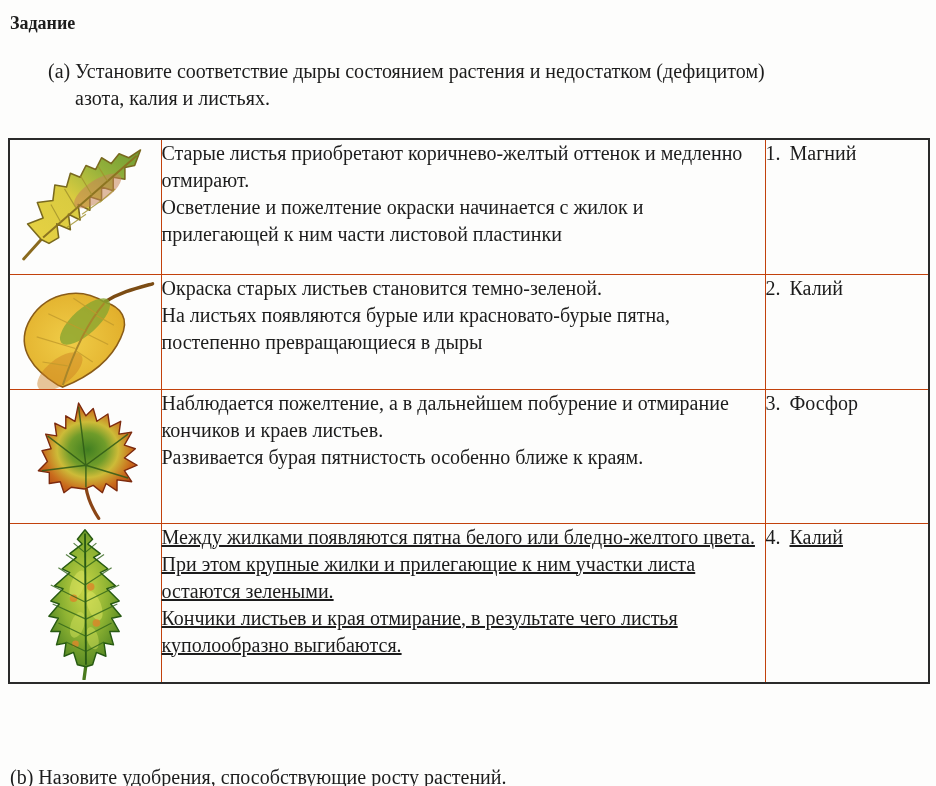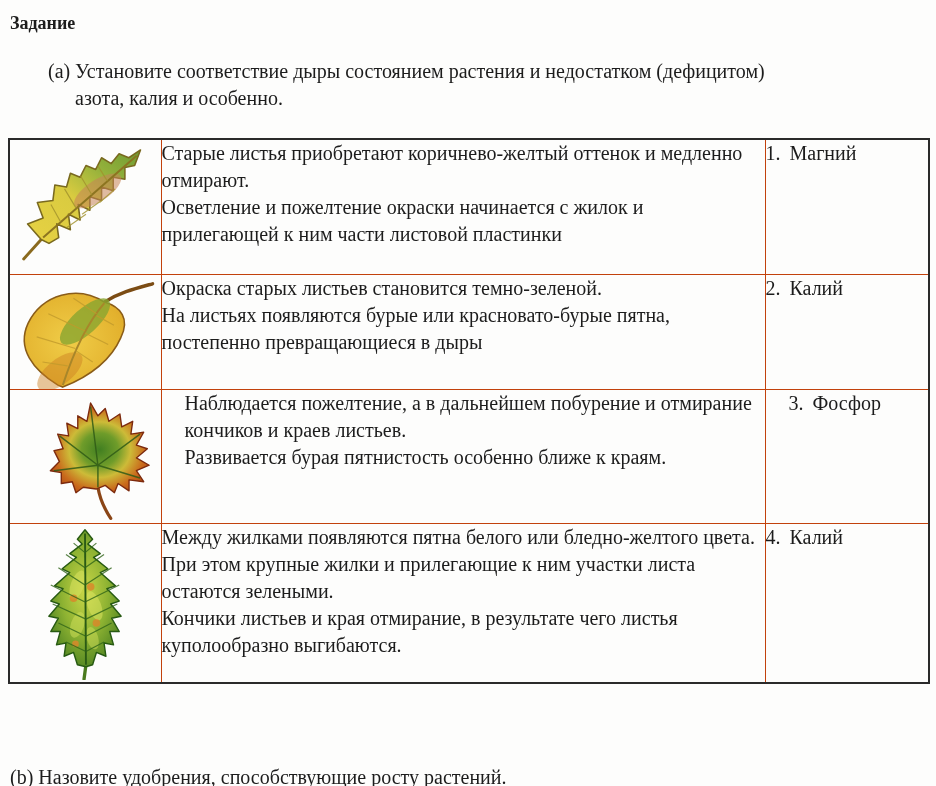--- a/index.html
+++ b/index.html
@@ -23,43 +23,43 @@
   }
   table.match td{
     border:1px solid #c2410c;vertical-align:top;padding:0;
   }
   table.match{border:2px solid #2a2a2a;}
   col.c-img{width:152px;}
   col.c-desc{width:604px;}
   col.c-opt{width:164px;}
   tr.r1 td{height:134px;}
   tr.r2 td{height:114px;}
-  tr.r3 td{height:133px;padding-left:23px;}
-  tr.r4 td{height:158px;}
+  tr.r3 td{height:133px;}
+  tr.r4 td{height:158px;text-decoration:underline;}
   td.img-cell{text-align:center;}
   td.img-cell svg{display:block;margin:2px auto 0 auto;}
   td.desc-cell{padding:2px 12px 4px 10px;}
   td.opt-cell{padding:2px 6px 0 14px;white-space:nowrap;}
   .opt-num{display:inline-block;margin-right:9px;}
   .task-b{
     margin:80px 0 0 10px;font-size:20px;line-height:1.35;
   }
 </style>
 </head>
 <body>
 
 <div class="page">
 
   <div class="title">Задание</div>
 
   <div class="task-a">
     <span class="task-a-label">(a)</span>
     <div class="task-a-text">
       <div>Установите соответствие дыры состоянием растения и недостатком (дефицитом)</div>
-      <div>азота, калия и особенно.</div>
+      <div>азота, калия и листьях.</div>
     </div>
   </div>
 
   <table class="match">
     <colgroup>
         <col class="c-img">
         <col class="c-desc">
         <col class="c-opt">
       </colgroup>
     <tbody>

